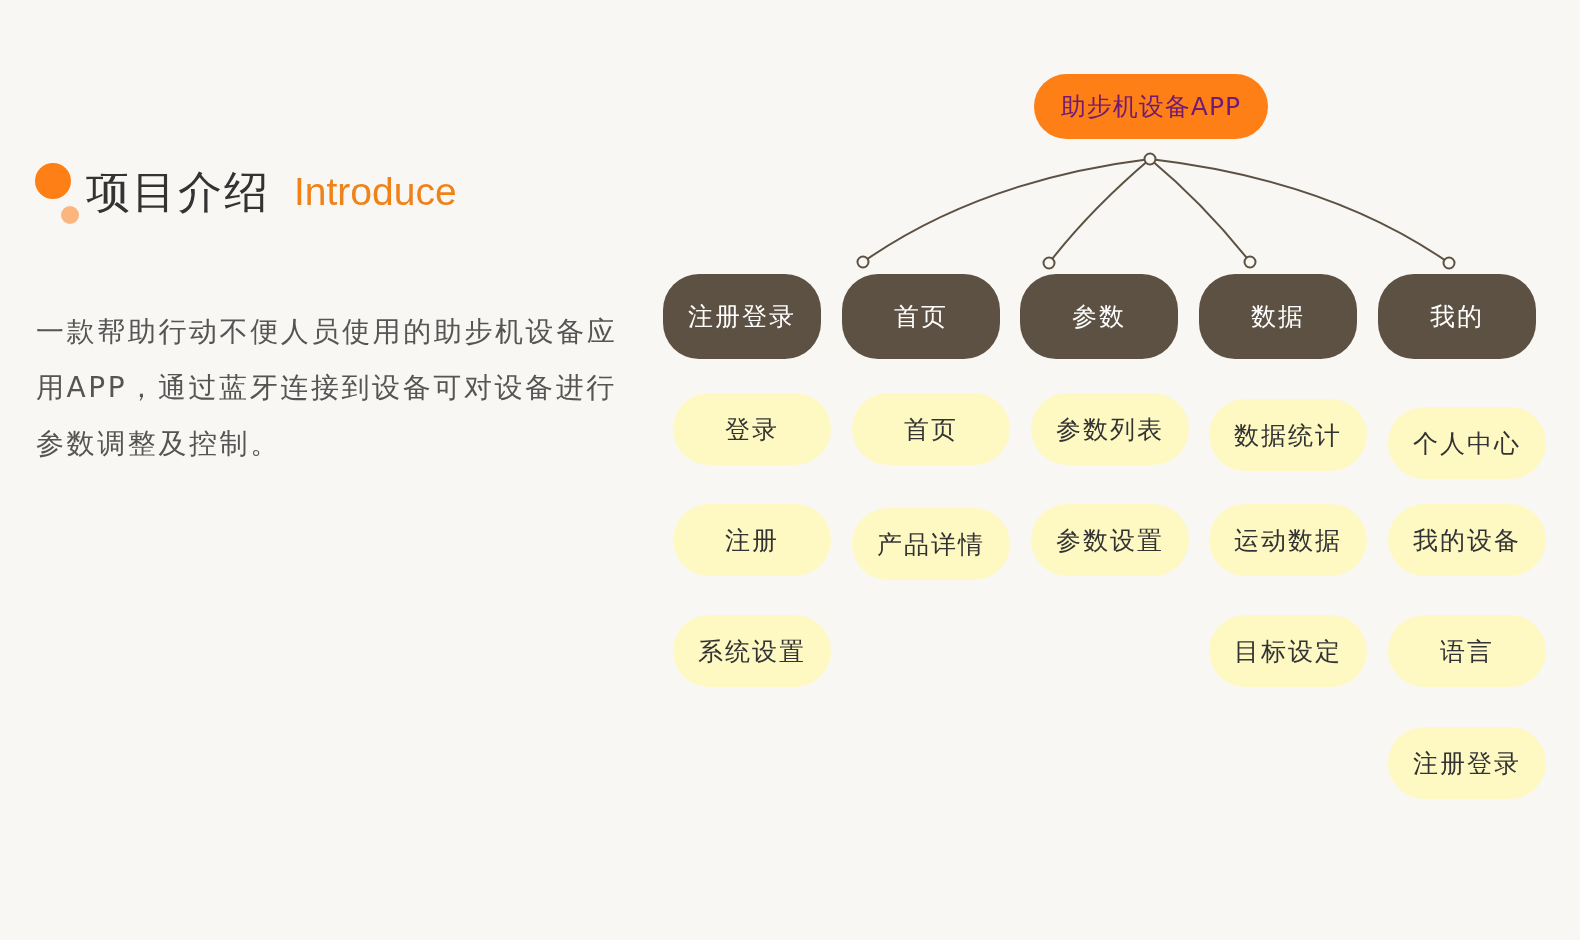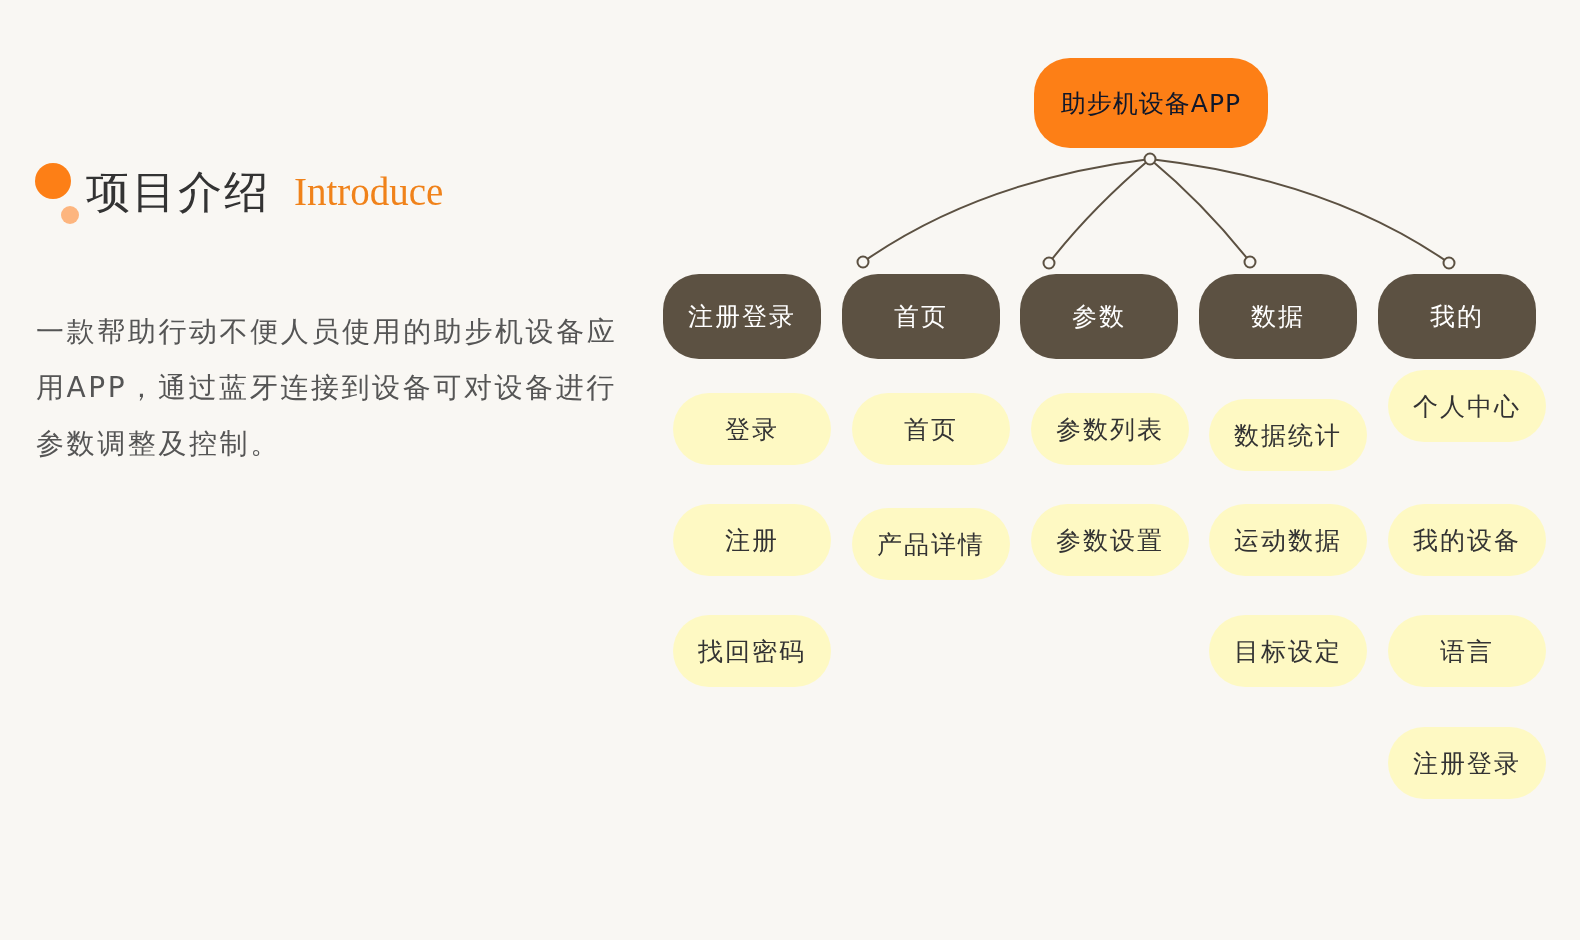--- a/index.html
+++ b/index.html
@@ -21,32 +21,32 @@
       background: #fdb57e;
     }
     .title-cn {
       position: absolute; left: 86px; top: 164px;
       font-size: 44px; font-weight: normal; color: #333333;
       letter-spacing: 2px; line-height: 56px;
     }
     .title-en {
       position: absolute; left: 294px; top: 166px;
       font-size: 39px; color: #f0821a; line-height: 52px;
-      font-family: Liberation Serif, serif;
+      font-family: Liberation Sans, sans-serif;
     }
     .desc {
       position: absolute; left: 36px; top: 304px;
       width: 590px;
       font-size: 28px; color: #555555;
       line-height: 56px; letter-spacing: 2.6px;
     }
     .root-node {
-      position: absolute; left: 1034px; top: 58px;
-      width: 234px; height: 90px; border-radius: 36px;
-      background: #fd7f16; color: #0f172a;
+      position: absolute; left: 1034px; top: 74px;
+      width: 234px; height: 65px; border-radius: 36px;
+      background: #fd7f16; color: #701a75;
       font-size: 25px; letter-spacing: 1px;
       display: flex; align-items: center; justify-content: center;
     }
     svg.links { position: absolute; left: 0; top: 0; }
     .cat {
       position: absolute; top: 274px;
       width: 158px; height: 85px; border-radius: 36px;
       background: #5c5142; color: #ffffff;
       font-size: 25px; letter-spacing: 2px;
       display: flex; align-items: center; justify-content: center;
@@ -88,28 +88,28 @@
 <div class="root-node">助步机设备APP</div>
 
 <div class="cat" style="left:663px">注册登录</div>
 <div class="cat" style="left:842px">首页</div>
 <div class="cat" style="left:1020px">参数</div>
 <div class="cat" style="left:1199px">数据</div>
 <div class="cat" style="left:1378px">我的</div>
 
 <div class="leaf" style="left:673px; top:393px">登录</div>
 <div class="leaf" style="left:673px; top:504px">注册</div>
-<div class="leaf" style="left:673px; top:615px">找回密码</div>
+<div class="leaf" style="left:673px; top:615px">系统设置</div>
 
 <div class="leaf" style="left:852px; top:393px">首页</div>
 <div class="leaf" style="left:852px; top:508px">产品详情</div>
 
 <div class="leaf" style="left:1031px; top:393px">参数列表</div>
 <div class="leaf" style="left:1031px; top:504px">参数设置</div>
 
 <div class="leaf" style="left:1209px; top:399px">数据统计</div>
 <div class="leaf" style="left:1209px; top:504px">运动数据</div>
 <div class="leaf" style="left:1209px; top:615px">目标设定</div>
 
-<div class="leaf" style="left:1388px; top:370px">个人中心</div>
+<div class="leaf" style="left:1388px; top:407px">个人中心</div>
 <div class="leaf" style="left:1388px; top:504px">我的设备</div>
 <div class="leaf" style="left:1388px; top:615px">语言</div>
 <div class="leaf" style="left:1388px; top:727px">注册登录</div>
 
 </body></html>

